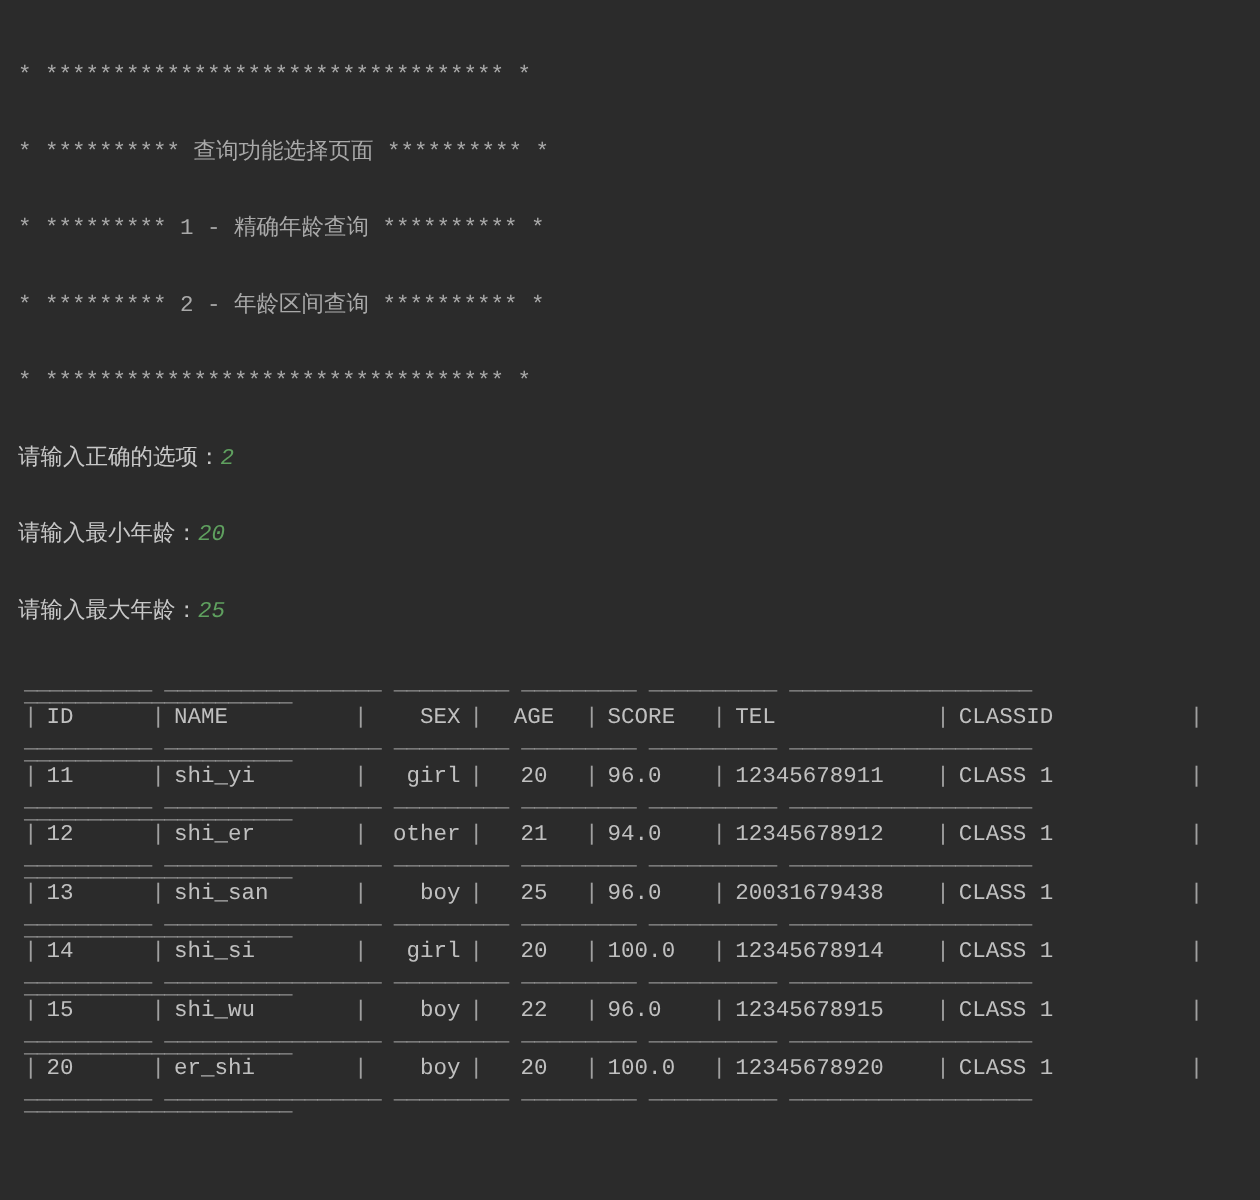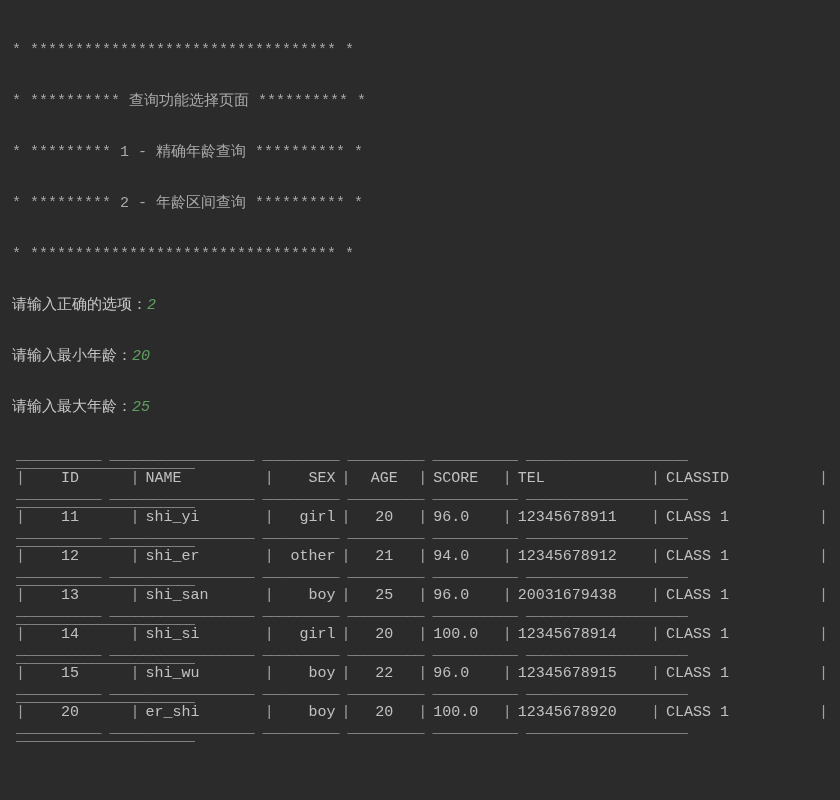--- a/index.html
+++ b/index.html
@@ -48,21 +48,21 @@
     }
     .cell {
       color: #c0c0c0;
       padding: 0 6px;
       overflow: hidden;
       white-space: nowrap;
     }
     .divider {
       color: #a0a0a0;
     }
-    .col-id { width: 76px; margin-left: 30px; }
+    .col-id { width: 76px; }
     .col-name { width: 126px; }
     .col-sex { width: 68px; text-align: right; }
     .col-age { width: 68px; text-align: center; }
     .col-score { width: 76px; }
     .col-tel { width: 140px; }
     .col-classid { width: 160px; }
     .hborder {
       letter-spacing: -0.5px;
     }
   </style>

